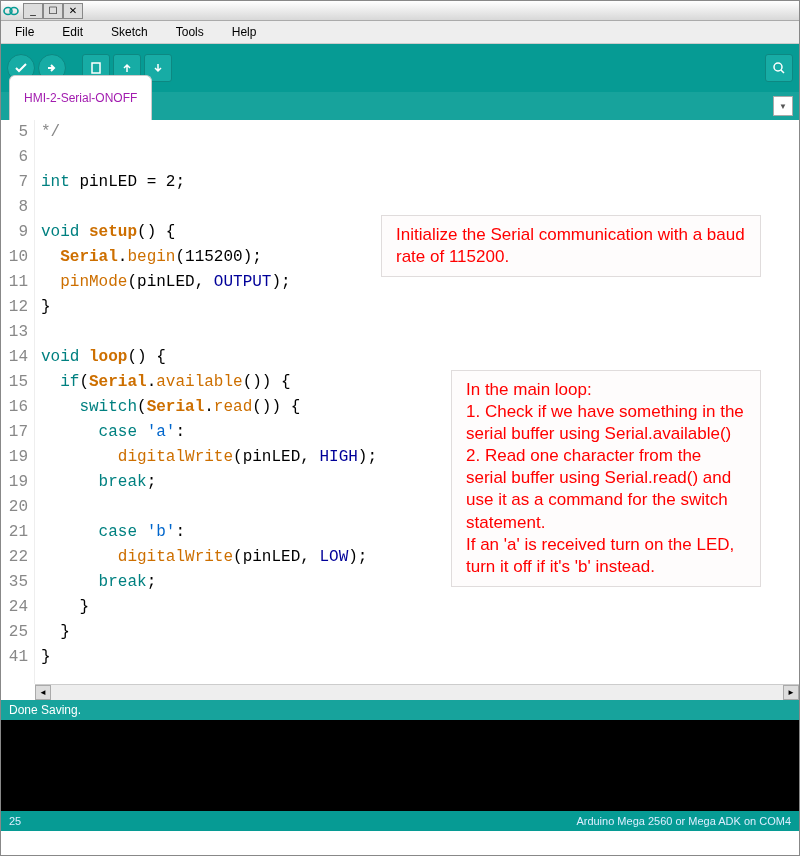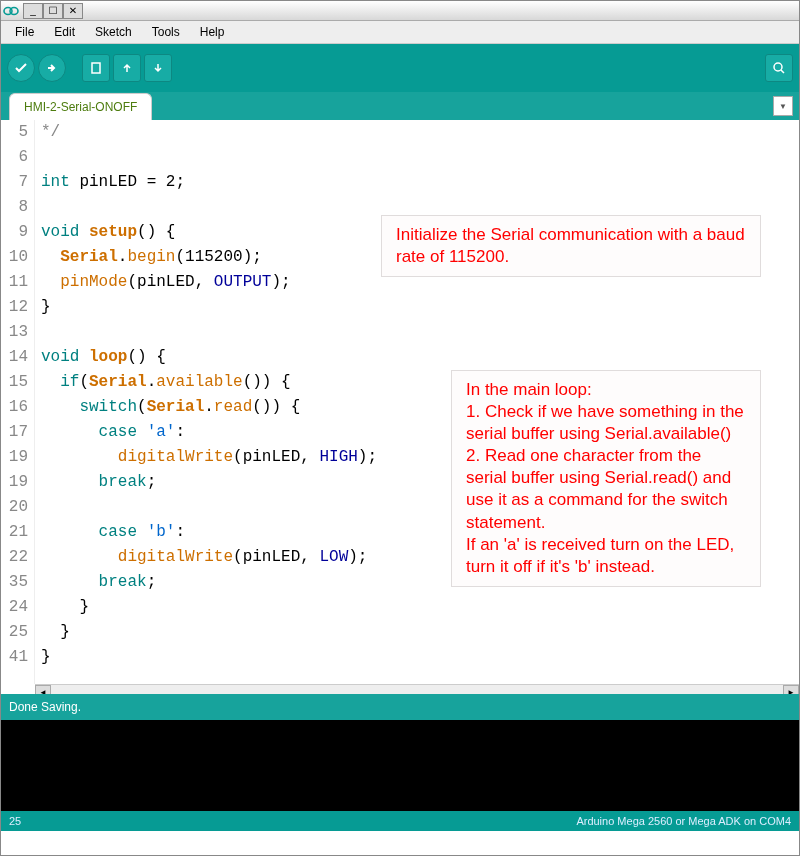--- a/index.html
+++ b/index.html
@@ -2,46 +2,46 @@
 <html><head>
 <meta charset="utf-8">
 <style>
 *{box-sizing:border-box;margin:0;padding:0}
 body{font-family:Arial,Helvetica,sans-serif;font-size:12px;background:#fff;width:800px;height:856px;overflow:hidden;border:1px solid #888;position:relative}
 .titlebar{height:20px;background:linear-gradient(#fff,#d8d8d8);display:flex;align-items:center;padding:0 2px;border-bottom:1px solid #aaa}
 .titlebar .icon{width:16px;height:16px;margin-right:4px;display:flex;align-items:center;justify-content:center}
 .titlebar .title{flex:1;font-size:11px;color:#333}
 .winbtns{display:flex;gap:0}
 .winbtn{width:20px;height:16px;border:1px solid #888;background:#ddd;display:flex;align-items:center;justify-content:center;font-size:10px;cursor:pointer}
-.menubar{height:23px;background:#eee;display:flex;align-items:center;padding:0 6px;gap:4px;border-bottom:1px solid #ccc}
+.menubar{height:23px;background:#eee;display:flex;align-items:center;padding:0 6px;gap:12px;border-bottom:1px solid #ccc}
 .menuitem{padding:3px 8px;cursor:pointer;font-size:12px}
 .toolbar{height:48px;background:#069b94;display:flex;align-items:center;padding:0 6px;gap:3px}
 .tbtn{width:28px;height:28px;border-radius:14px;background:#17aca5;border:1px solid #0d8882;display:flex;align-items:center;justify-content:center;cursor:pointer;color:#fff}
 .tbtn2{width:28px;height:28px;border-radius:3px;background:#17aca5;border:1px solid #0d8882;display:flex;align-items:center;justify-content:center;cursor:pointer;color:#fff}
 .tgap{width:10px}
 .tspc{flex:1}
 .tabbar{height:28px;background:#17a39c;display:flex;align-items:flex-end;padding-left:8px;position:relative}
-.tab{background:#fff;border-radius:6px 6px 0 0;padding:6px 14px;font-size:12px;color:#4d7c0f;border:1px solid #ccc;border-bottom:none}
+.tab{background:#fff;border-radius:6px 6px 0 0;padding:15px 14px;font-size:12px;color:#a21caf;border:1px solid #ccc;border-bottom:none}
 .tabdrop{position:absolute;right:6px;top:4px;width:20px;height:20px;background:#fff;border:1px solid #aaa;display:flex;align-items:center;justify-content:center;cursor:pointer;font-size:8px;color:#555}
 .editor-wrap{position:relative;height:600px;background:#fff}
 .editor{display:flex;height:564px;overflow:hidden;font-family:"Courier New",monospace;font-size:16px;line-height:25px}
 .gutter{width:34px;text-align:right;padding-right:6px;color:#888;background:#fff;border-right:1px solid #eee;user-select:none}
 .code{flex:1;padding-left:6px;white-space:pre;position:relative}
 .kw{color:#008080}
 .fn{color:#cd6f00;font-weight:bold}
 .fn2{color:#cd6f00}
 .cnst{color:#009;font-weight:normal}
 .str{color:#0066cc}
 .pln{color:#000}
 .cmt{color:#888}
 .annotation{position:absolute;background:#fefcfc;border:1px solid #e0dcdc;padding:8px 14px;color:#f00;font-family:Arial,sans-serif;font-size:17px;text-align:left;line-height:1.3}
 .hscroll{height:16px;background:#eee;display:flex;border-top:1px solid #ccc}
 .hscroll .arr{width:16px;border:1px solid #aaa;background:#ddd;display:flex;align-items:center;justify-content:center;font-size:8px;cursor:pointer}
 .hscroll .track{flex:1;background:#eee}
-.statusbar{height:26px;background:#17a39c;color:#fff;font-size:12px;display:flex;align-items:center;padding:0 8px}
+.statusbar{height:20px;background:#17a39c;color:#fff;font-size:12px;display:flex;align-items:center;padding:0 8px}
 .console{height:91px;background:#000}
 .footer{height:20px;background:#069b94;color:#def;font-size:11px;display:flex;align-items:center;padding:0 8px}
 .footer .sp{flex:1}
 svg{display:block}
 </style>
 </head>
 <body>
 
 <div class="titlebar">
   <span class="icon">

